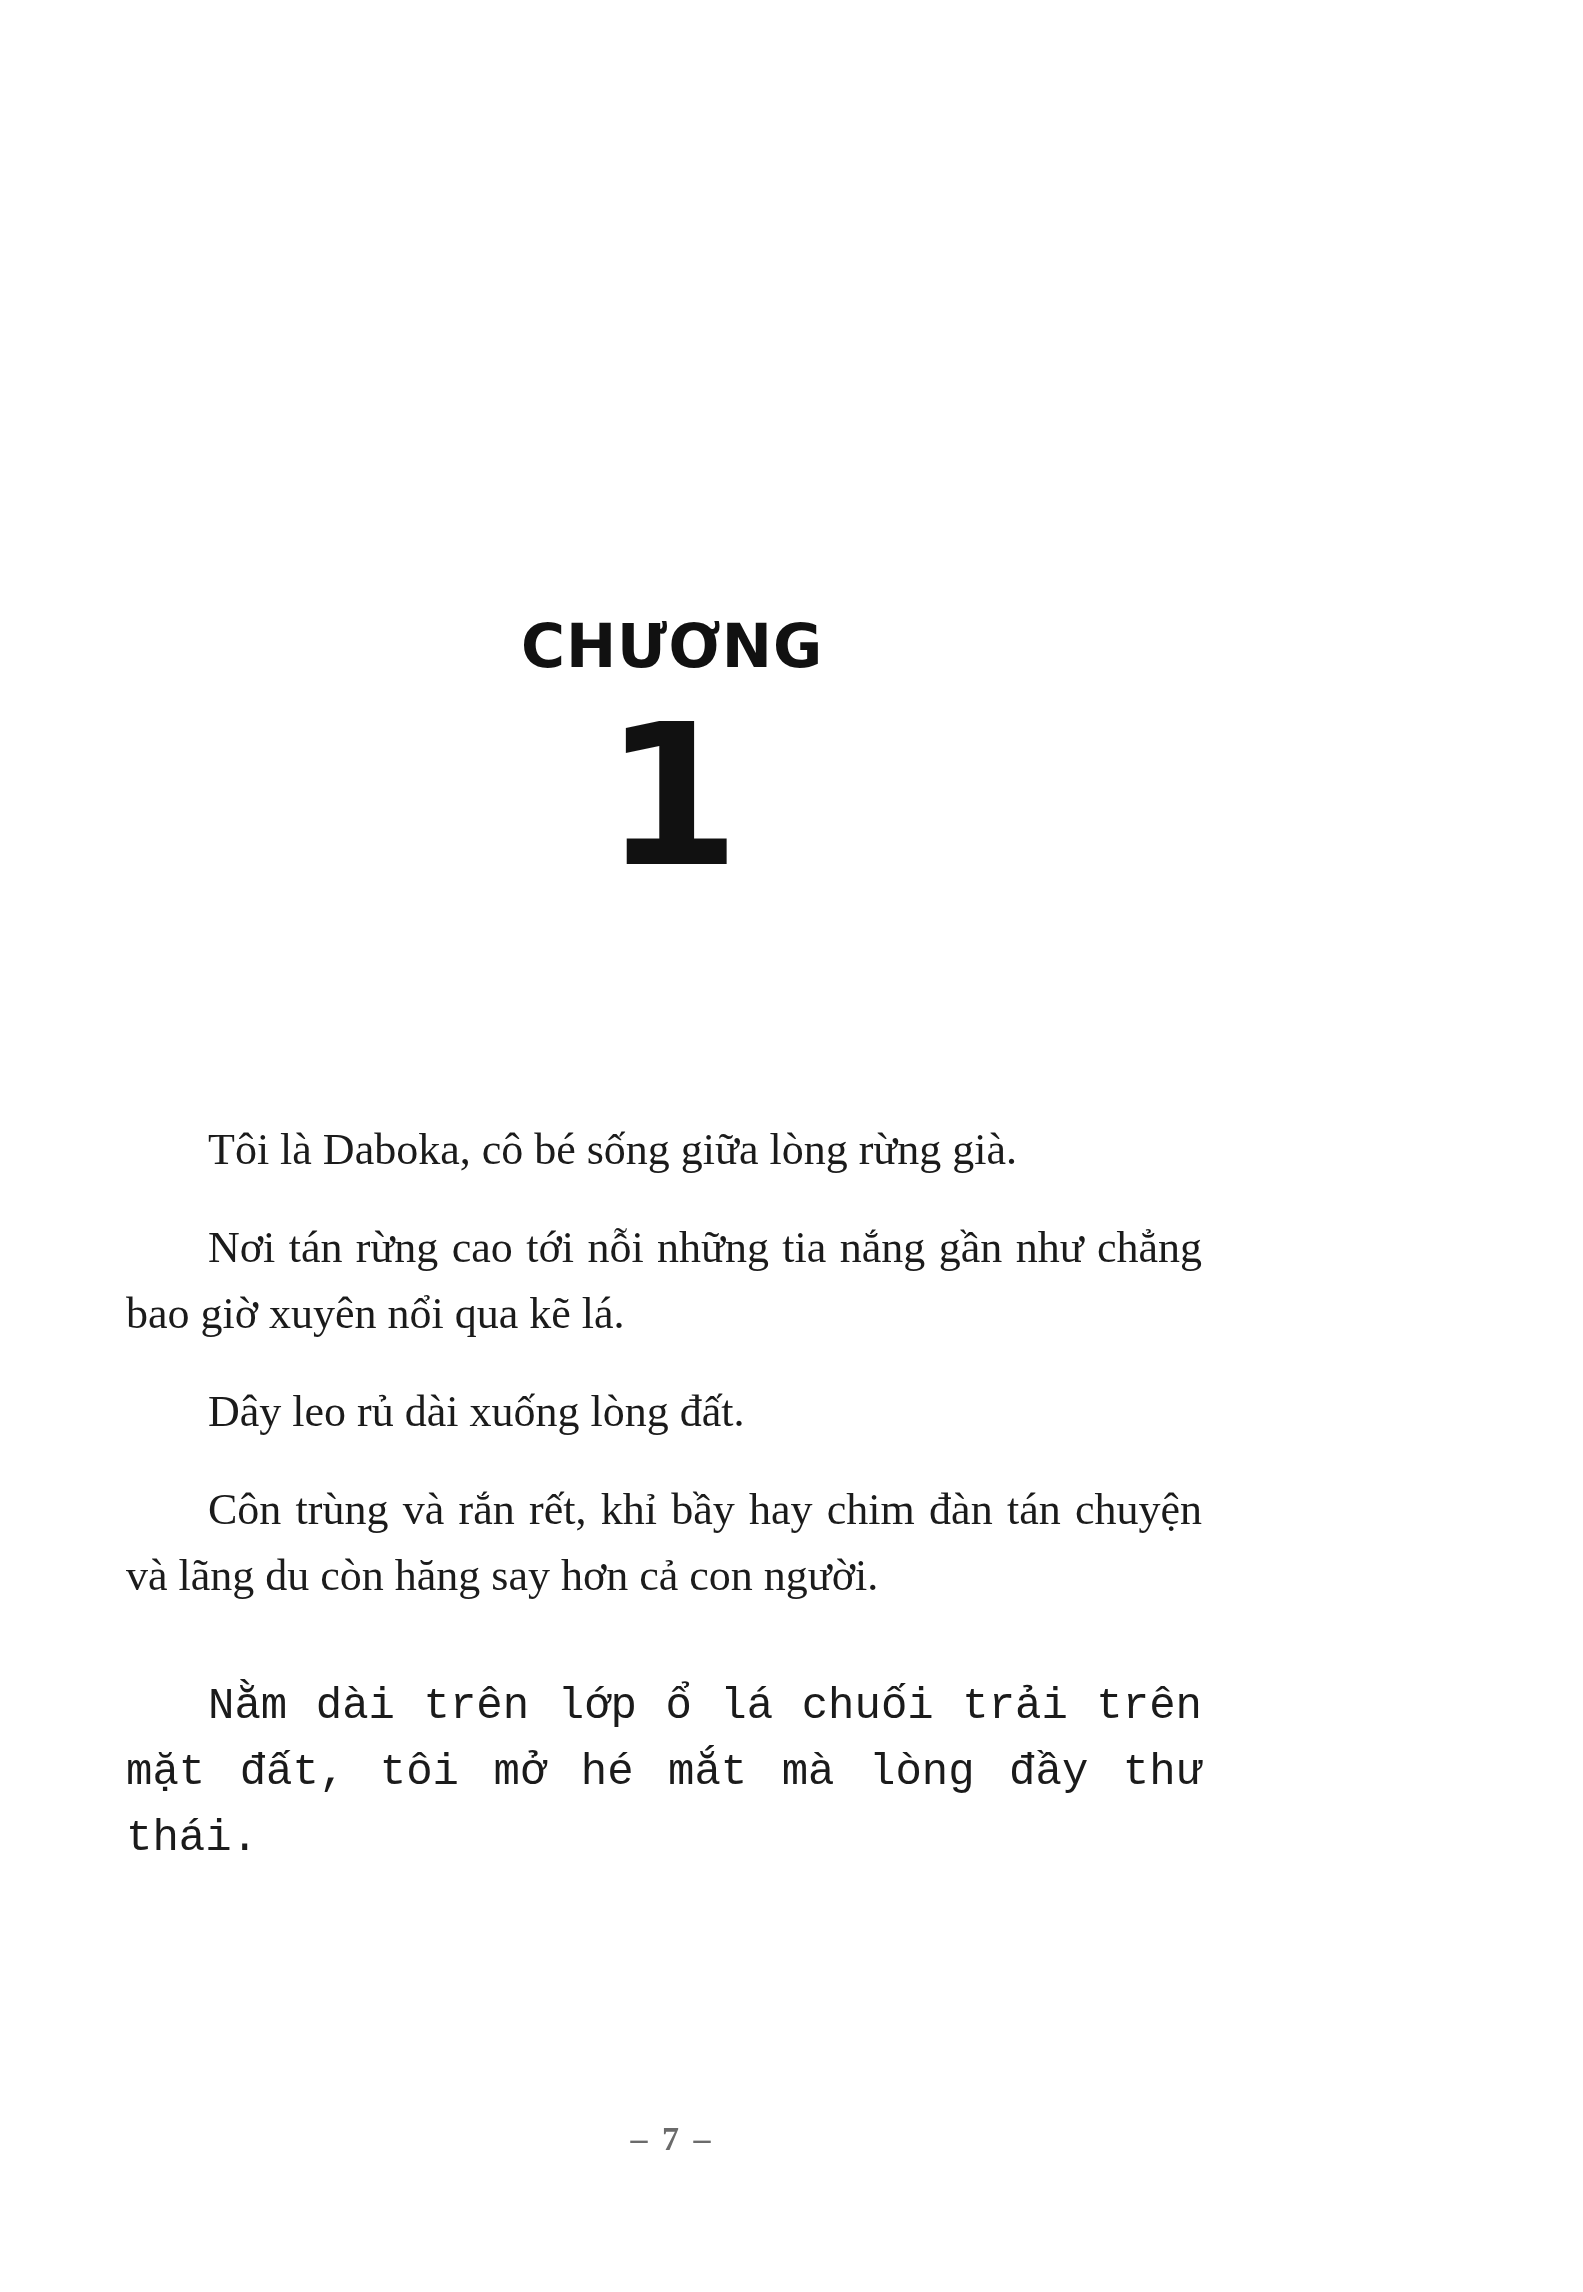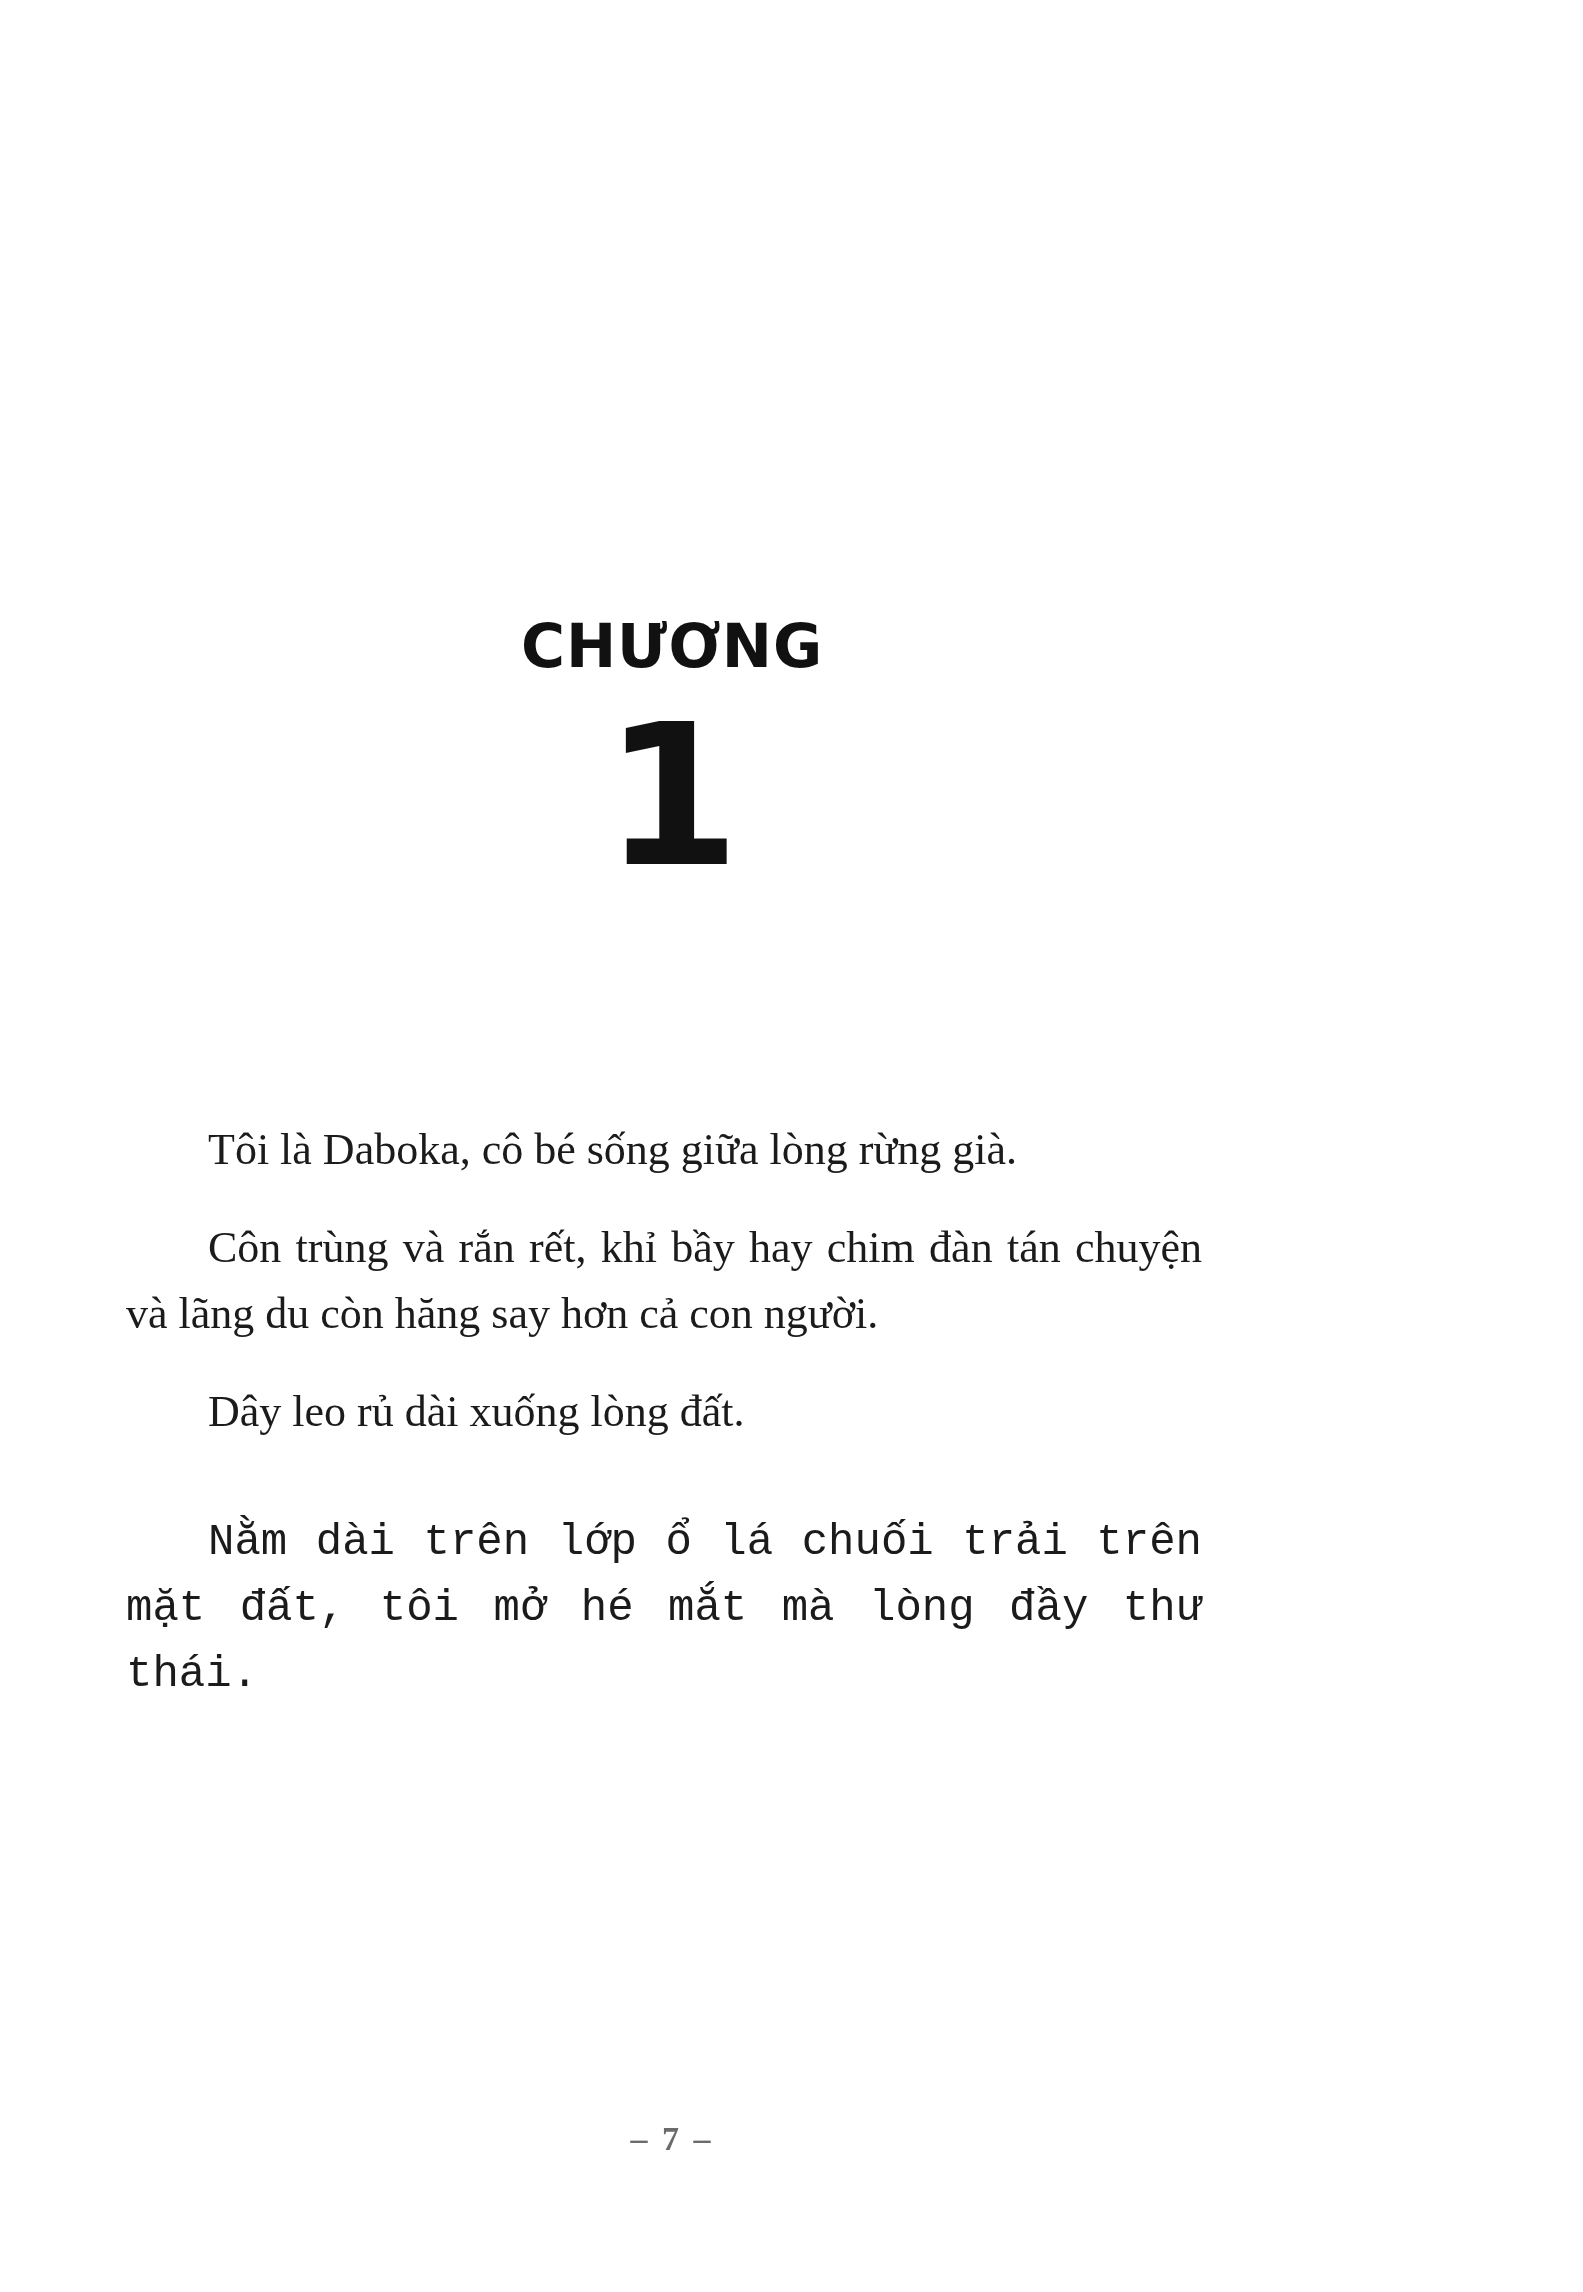--- a/index.html
+++ b/index.html
@@ -77,23 +77,24 @@
 
   <div class="chapter-header">
     <div class="chapter-label">CHƯƠNG</div>
     <div class="chapter-number">1</div>
   </div>
 
   <div class="content">
 
     <p>Tôi là Daboka, cô bé sống giữa lòng rừng già.</p>
 
+    <p>Nơi tán rừng cao tới nỗi những tia nắng gần như chẳng bao giờ xuyên nổi qua kẽ lá.</p>
+
+    <p>Dây leo rủ dài xuống lòng đất.</p>
 
     <p>Côn trùng và rắn rết, khỉ bầy hay chim đàn tán chuyện và lãng du còn hăng say hơn cả con người.</p>
-
-    <p>Dây leo rủ dài xuống lòng đất.</p>
 
     <p class="spaced">Nằm dài trên lớp ổ lá chuối trải trên mặt đất, tôi mở hé mắt mà lòng đầy thư thái.</p>
   </div>
 
   <div class="page-number">– 7 –</div>
 
 </div>
 
 </body></html>

